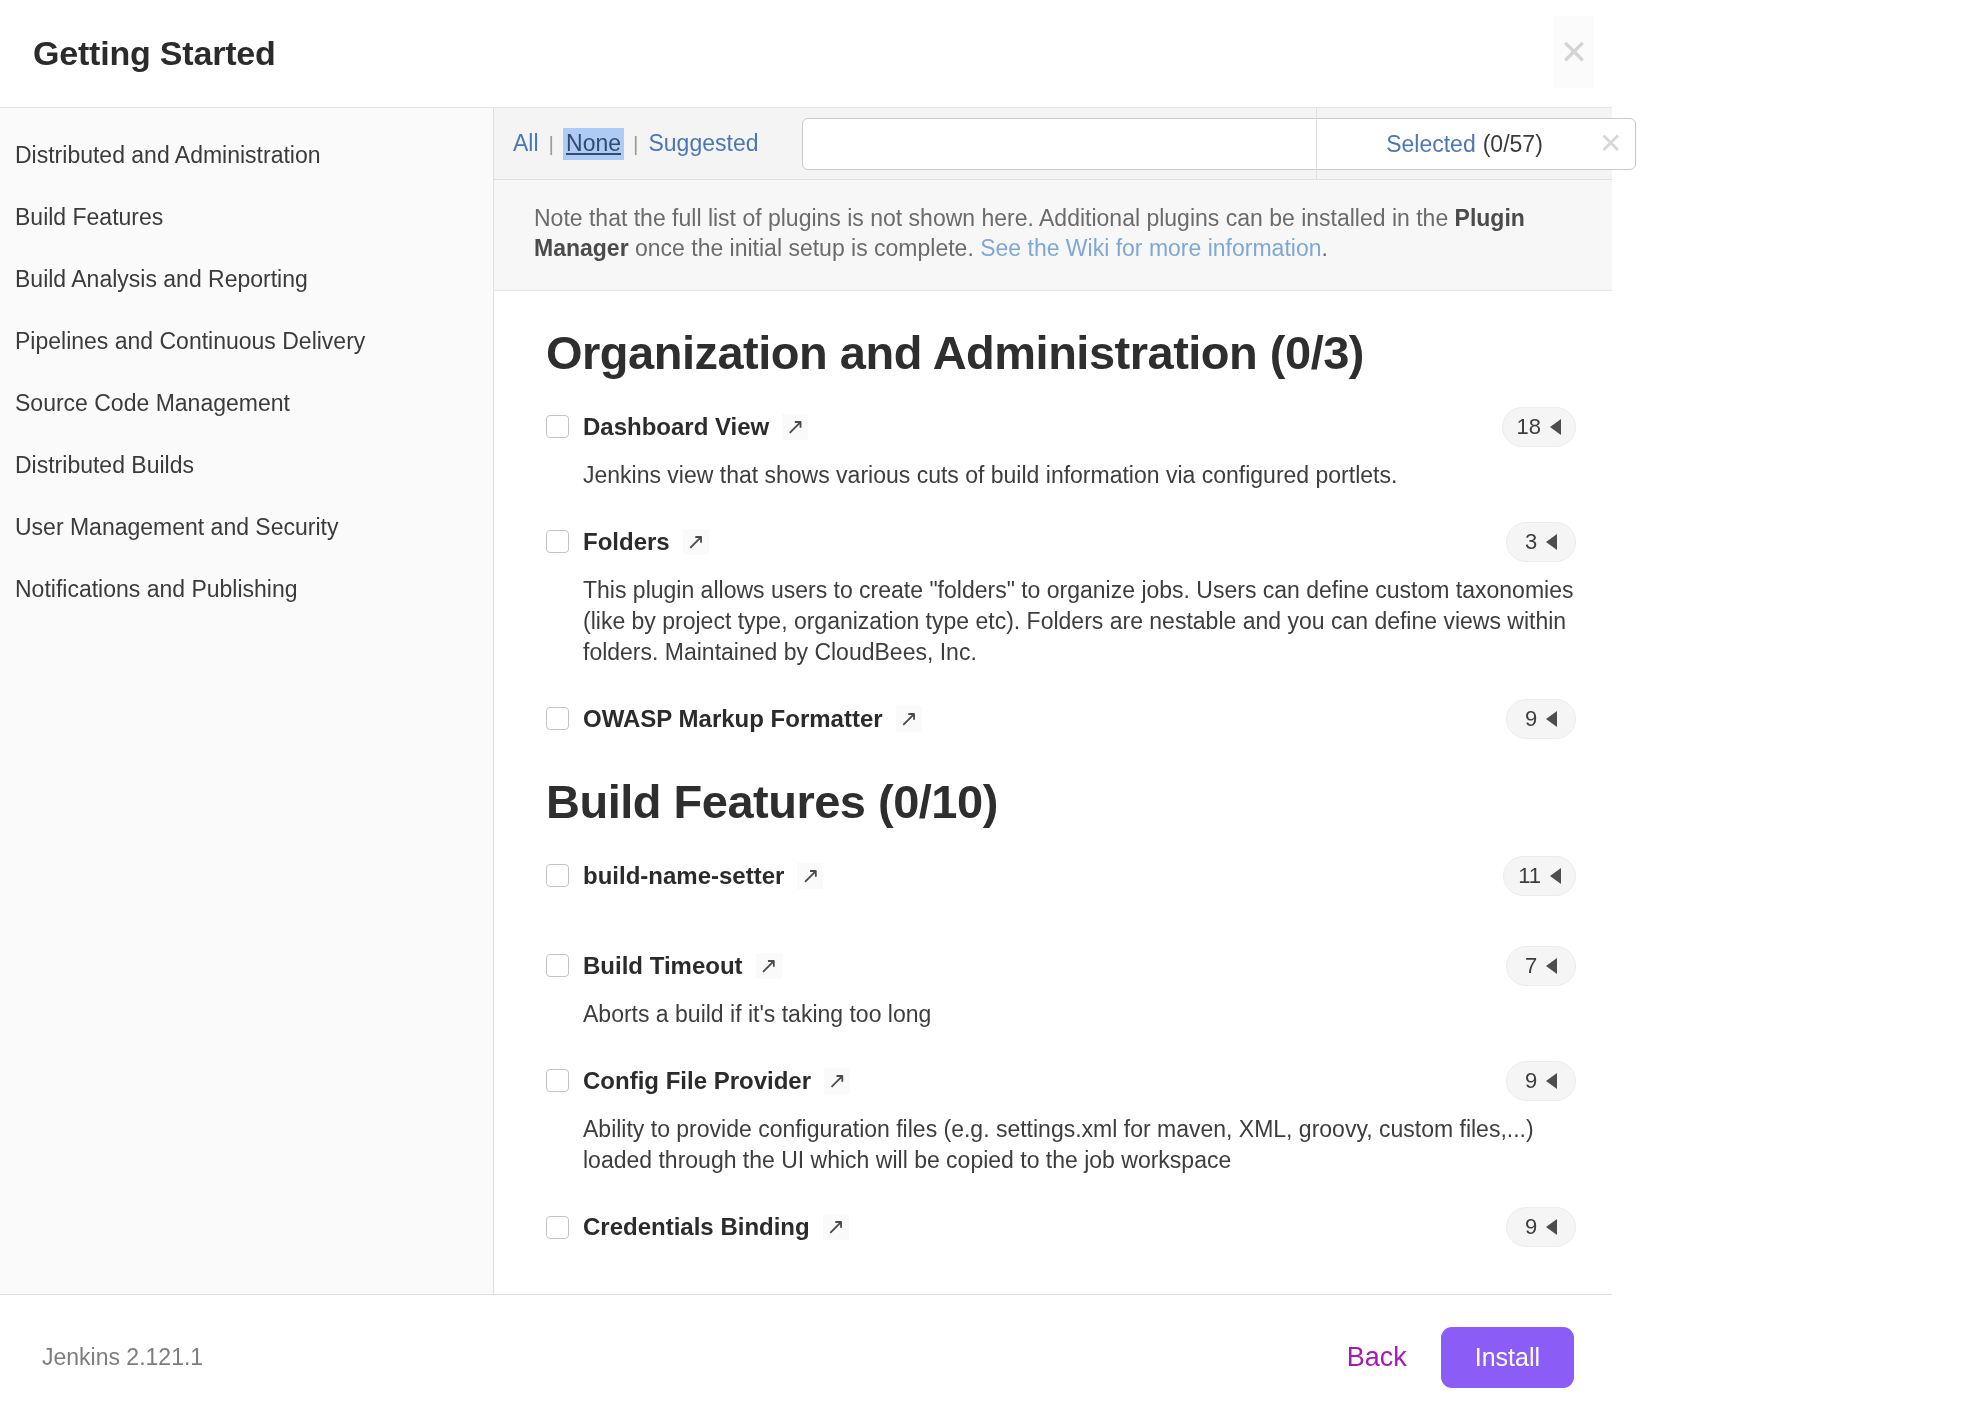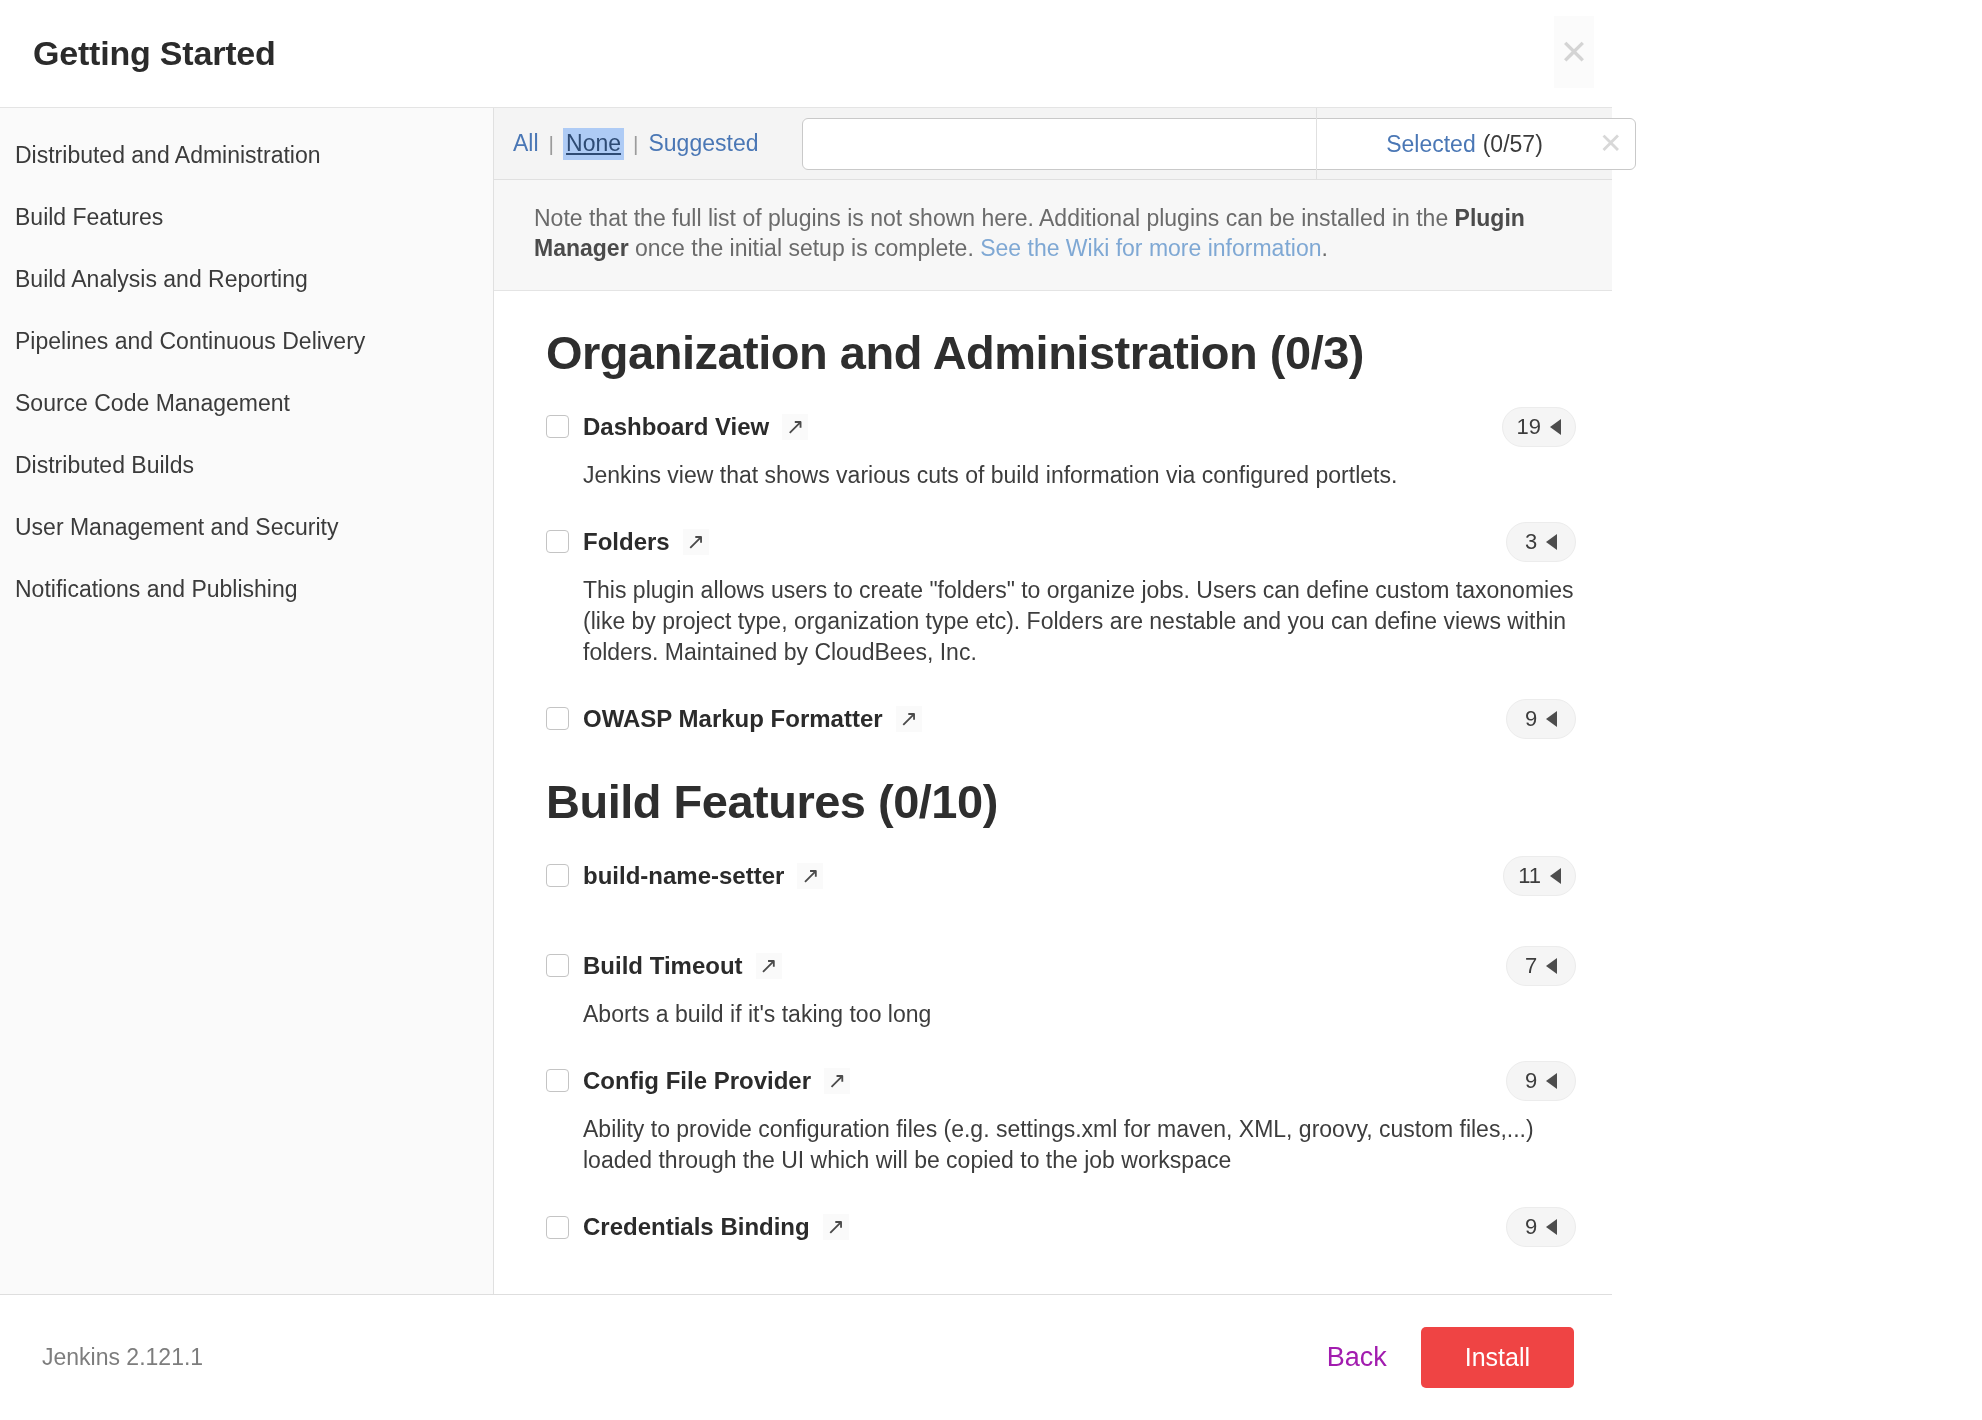--- a/index.html
+++ b/index.html
@@ -286,27 +286,27 @@
     align-items: center;
     gap: 34px;
   }
   .back-link {
     font-size: 27px;
     color: #a21caf;
     cursor: pointer;
     text-decoration: none;
   }
   .install-btn {
-    background: #ef4444;
+    background: #8b5cf6;
     color: #ffffff;
     font-size: 25px;
     font-family: "Liberation Sans", sans-serif;
     border: none;
-    border-radius: 5px;
-    padding: 16px 44px;
+    border-radius: 11px;
+    padding: 16px 34px;
     cursor: pointer;
   }
 </style>
 </head>
 <body>
 
 <div class="window">
 
   <div class="titlebar">
     <div class="titlebar-title">Getting Started</div>
@@ -356,21 +356,21 @@
 
         <div class="section-title">Organization and Administration (0/3)</div>
 
         <div class="plugin-row">
           <div class="plugin-head">
             <div class="checkbox"></div>
             <span class="plugin-name">Dashboard View</span>
             <span class="ext-link">↗</span>
           </div>
           <div class="badge">
-            <span class="badge-num">19</span>
+            <span class="badge-num">18</span>
             <span class="badge-tri"></span>
           </div>
           <div class="plugin-desc">Jenkins view that shows various cuts of build information via configured portlets.</div>
         </div>
 
         <div class="plugin-row">
           <div class="plugin-head">
             <div class="checkbox"></div>
             <span class="plugin-name">Folders</span>
             <span class="ext-link">↗</span>

